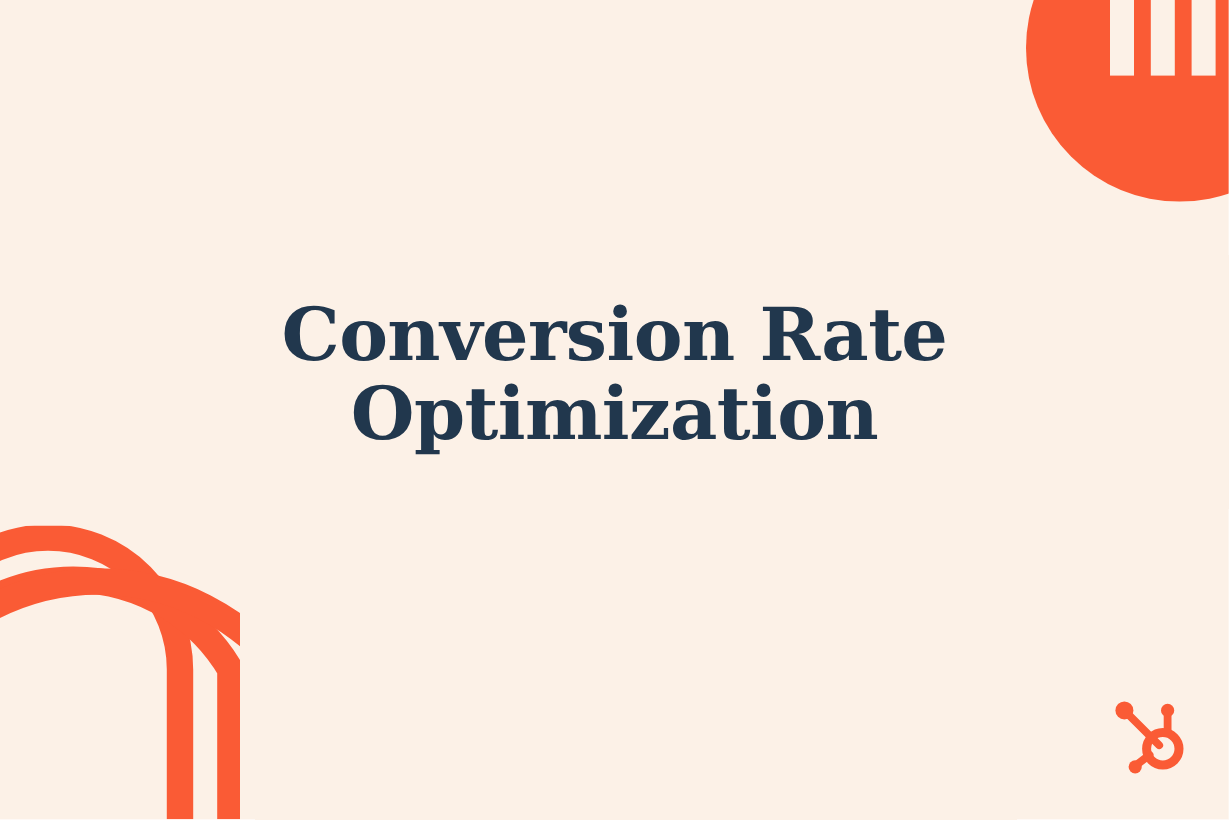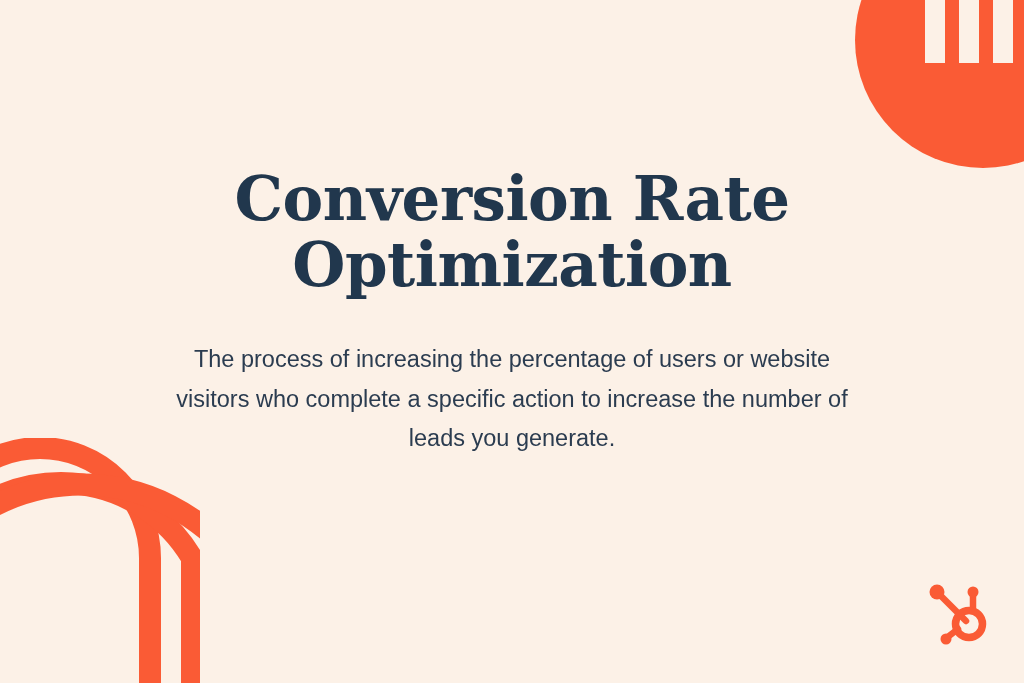--- a/index.html
+++ b/index.html
@@ -124,21 +124,20 @@
       <g stroke="#fa5b35" fill="none" stroke-linecap="butt">
         <path d="M -70 245 L -70 120 A 110 110 0 0 1 150 120 L 150 245" stroke-width="22"></path>
         <path d="M -70 245 L -70 120 A 152 152 0 0 1 192 120 L 192 245" stroke-width="22"></path>
         <path d="M -70 245 L -70 120 A 194 194 0 0 1 234 120 L 234 245" stroke-width="22"></path>
       </g>
     </svg>
   </div>
 
   <div class="content">
     <h1 class="title">Conversion Rate Optimization</h1>
-    <p class="subtitle">The process of increasing the percentage of users or website visitors who complete a specific action to increase the number of leads you generate.</p>
   </div>
 
   <div class="logo">
     <svg width="62" height="62" viewBox="0 0 62 62" fill="none">
       <g stroke="#fa5b35" fill="#fa5b35">
 
         <line x1="9" y1="9" x2="38" y2="38" stroke-width="6.5" stroke-linecap="round"></line>
 
         <line x1="45" y1="11" x2="45" y2="28" stroke-width="6.5" stroke-linecap="round"></line>
 

